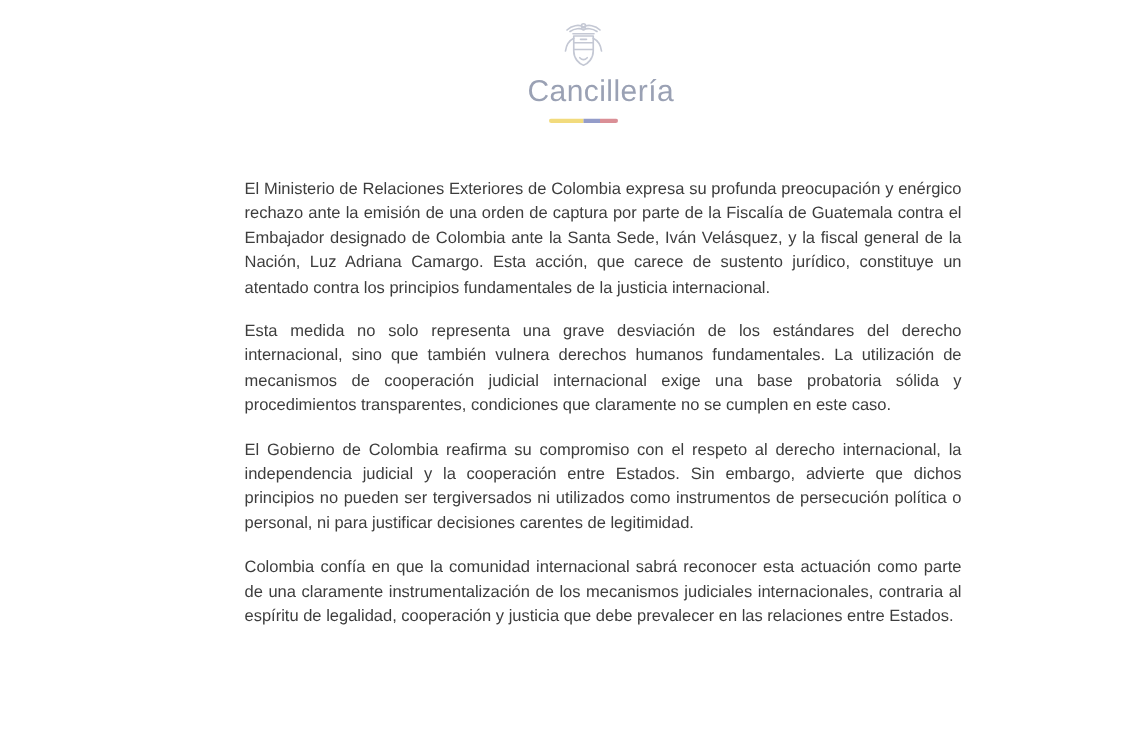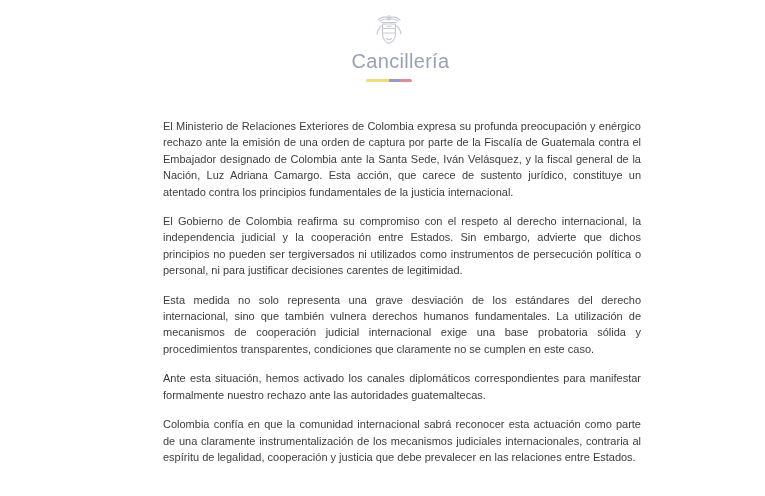--- a/index.html
+++ b/index.html
@@ -91,19 +91,18 @@
     <div class="wordmark" style="color: rgb(154, 161, 180);">Cancillería</div>
     <div class="flag-bar">
       <span class="y" style="background: rgb(242, 219, 125);"></span>
       <span class="b" style="background: rgb(148, 156, 201);"></span>
       <span class="r" style="background: rgb(218, 143, 150);"></span>
     </div>
   </div>
 
   <div class="statement" style="color: rgb(61, 61, 61); margin-top: 28px;">
     <p>El Ministerio de Relaciones Exteriores de Colombia expresa su profunda preocupación y enérgico rechazo ante la emisión de una orden de captura por parte de la Fiscalía de Guatemala contra el Embajador designado de Colombia ante la Santa Sede, Iván Velásquez, y la fiscal general de la Nación, Luz Adriana Camargo. Esta acción, que carece de sustento jurídico, constituye un atentado contra los principios fundamentales de la justicia internacional.</p>
+    <p>Esta medida no solo representa una grave desviación de los estándares del derecho internacional, sino que también vulnera derechos humanos fundamentales. La utilización de mecanismos de cooperación judicial internacional exige una base probatoria sólida y procedimientos transparentes, condiciones que claramente no se cumplen en este caso.</p>
     <p>El Gobierno de Colombia reafirma su compromiso con el respeto al derecho internacional, la independencia judicial y la cooperación entre Estados. Sin embargo, advierte que dichos principios no pueden ser tergiversados ni utilizados como instrumentos de persecución política o personal, ni para justificar decisiones carentes de legitimidad.</p>
-    <p>Esta medida no solo representa una grave desviación de los estándares del derecho internacional, sino que también vulnera derechos humanos fundamentales. La utilización de mecanismos de cooperación judicial internacional exige una base probatoria sólida y procedimientos transparentes, condiciones que claramente no se cumplen en este caso.</p>
-    <p>Ante esta situación, hemos activado los canales diplomáticos correspondientes para manifestar formalmente nuestro rechazo ante las autoridades guatemaltecas.</p>
     <p>Colombia confía en que la comunidad internacional sabrá reconocer esta actuación como parte de una claramente instrumentalización de los mecanismos judiciales internacionales, contraria al espíritu de legalidad, cooperación y justicia que debe prevalecer en las relaciones entre Estados.</p>
   </div>
 
 </div>
 
 </body></html>

